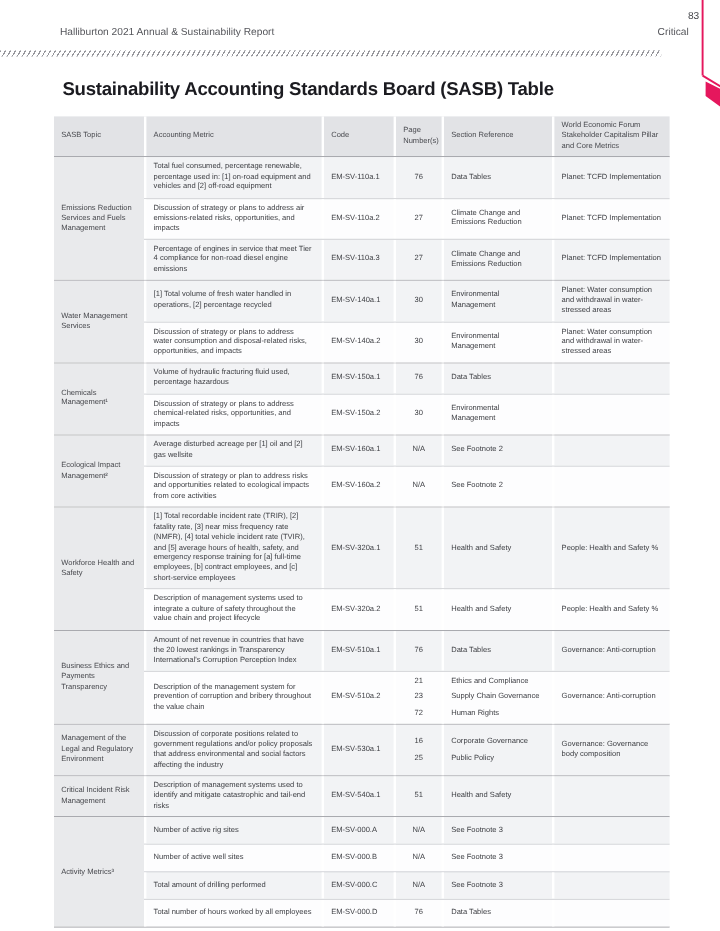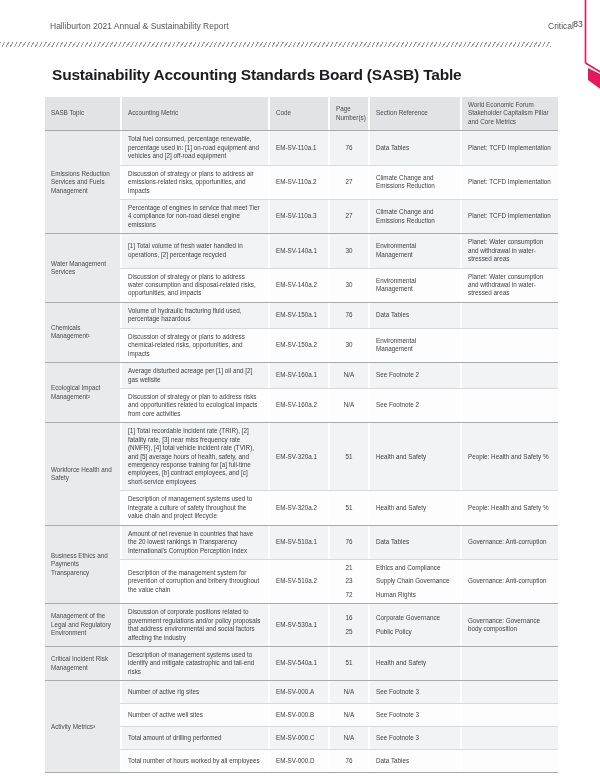--- a/index.html
+++ b/index.html
@@ -2,21 +2,21 @@
 <html><head>
 <meta charset="utf-8">
 <style>
   html,body{margin:0;padding:0;background:#ffffff;}
   .page{position:relative;width:600px;height:776px;background:#ffffff;overflow:hidden;
         font-family:"Liberation Sans",sans-serif;color:#3f4045;padding-left:32px;}
 
   
   .report-title{position:absolute;left:50px;top:21px;font-size:8.5px;color:#55565b;}
   .appendix-label{position:absolute;right:58px;top:21px;font-size:8.5px;color:#55565b;}
-  .page-number{position:absolute;left:567px;top:19px;width:22px;text-align:center;
+  .page-number{position:absolute;left:567px;top:8px;width:22px;text-align:center;
                font-size:8.5px;color:#45464b;}
   .hatch{position:absolute;left:0;top:42px;width:551px;height:5px;
          background:repeating-linear-gradient(120deg,#96969b 0 1px,transparent 1px 3.6px);}
   .ribbon{position:absolute;right:0;top:0;width:60px;height:120px;}
 
   
   .content{position:absolute;left:45px;top:66px;width:513px;}
   .doc-title{font-size:15.5px;font-weight:bold;color:#1b1b20;letter-spacing:-0.2px;
              margin:0 7px 13px 7px;}
 

